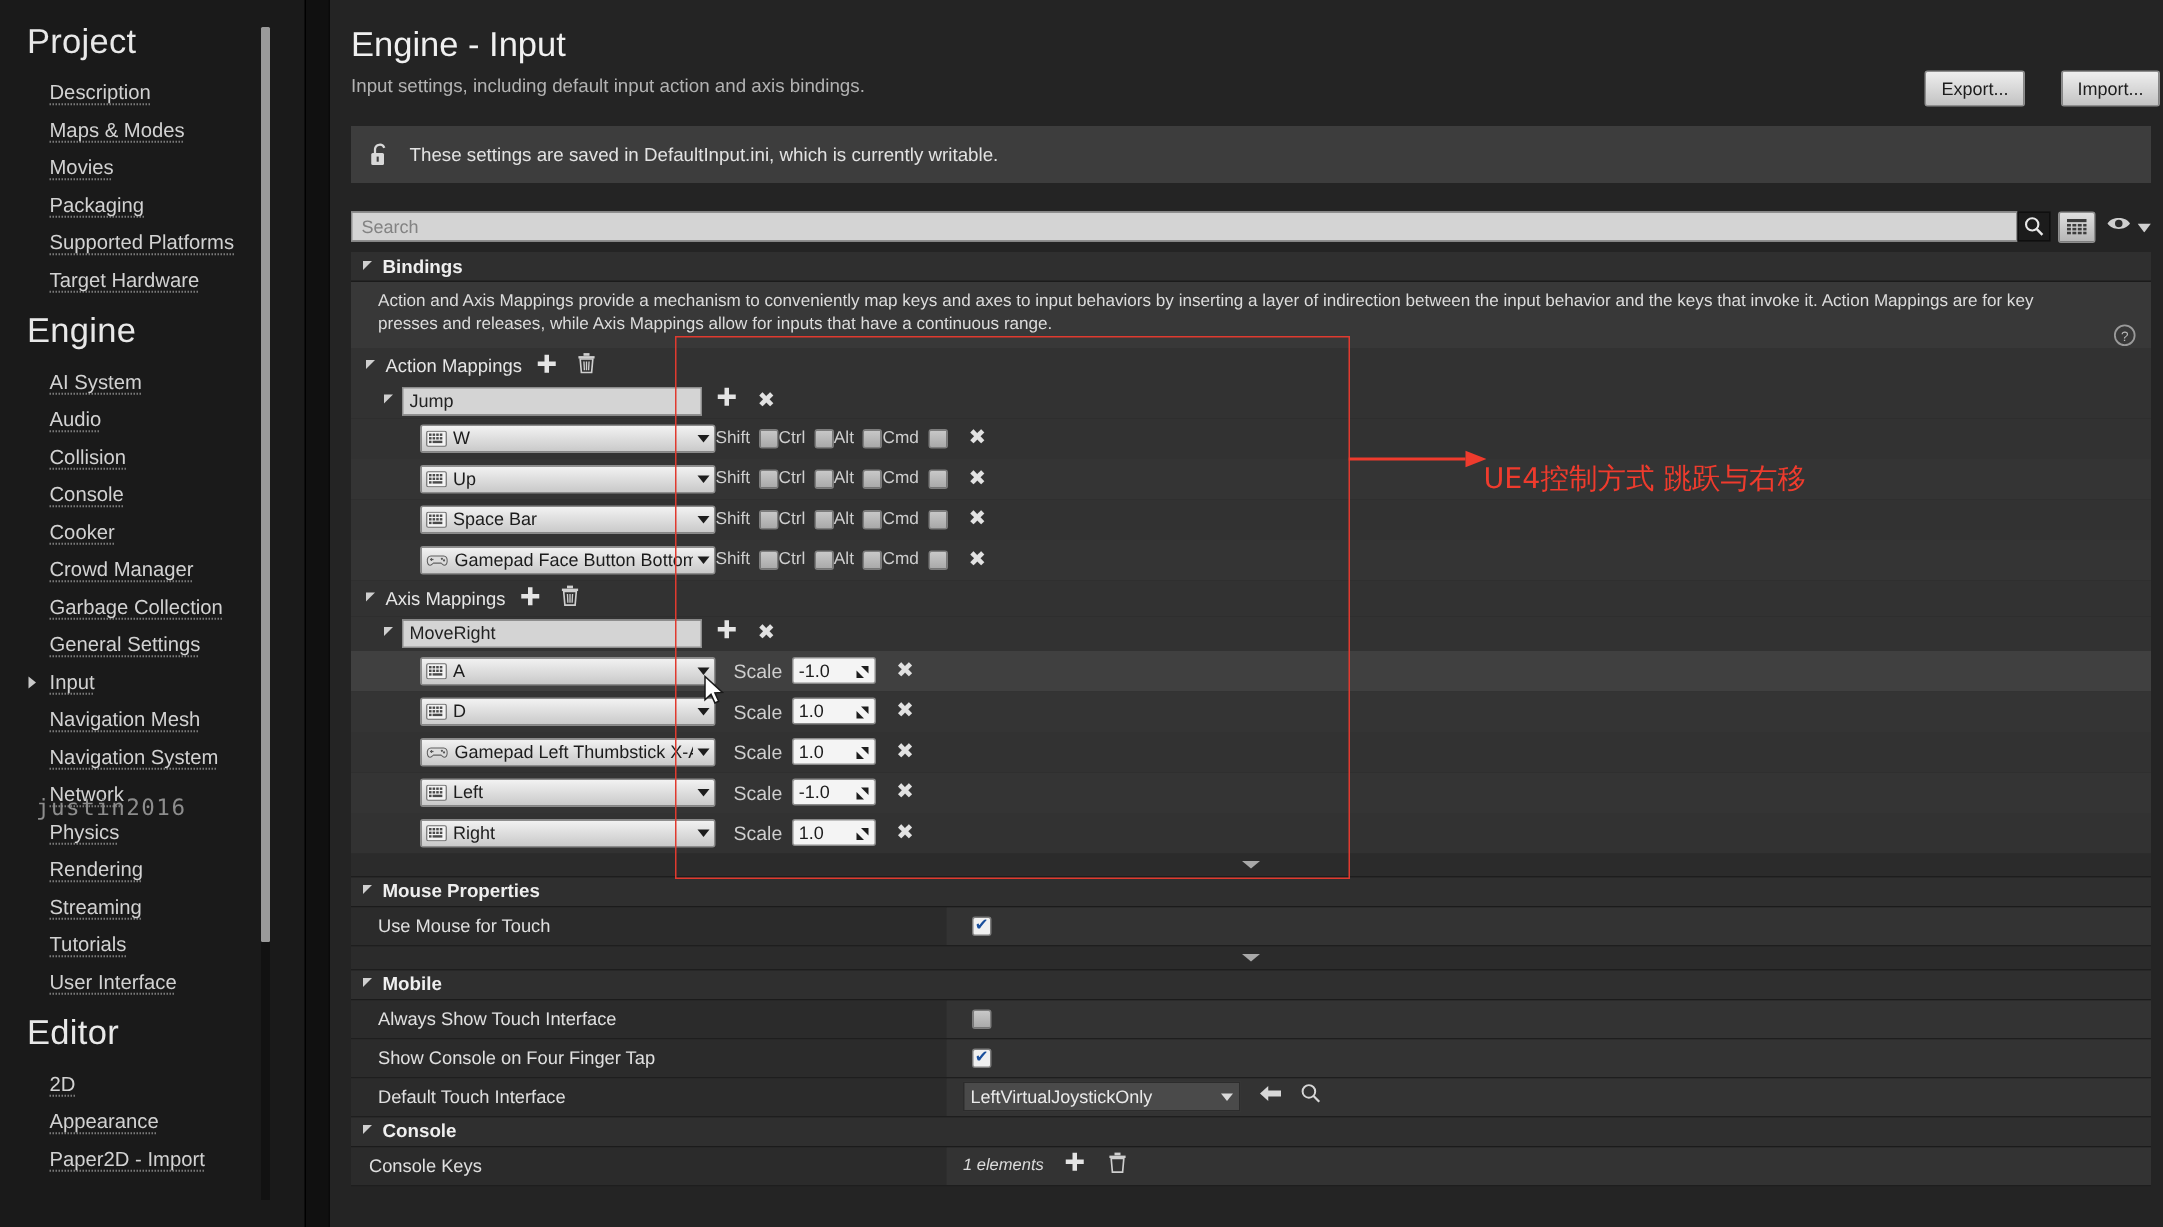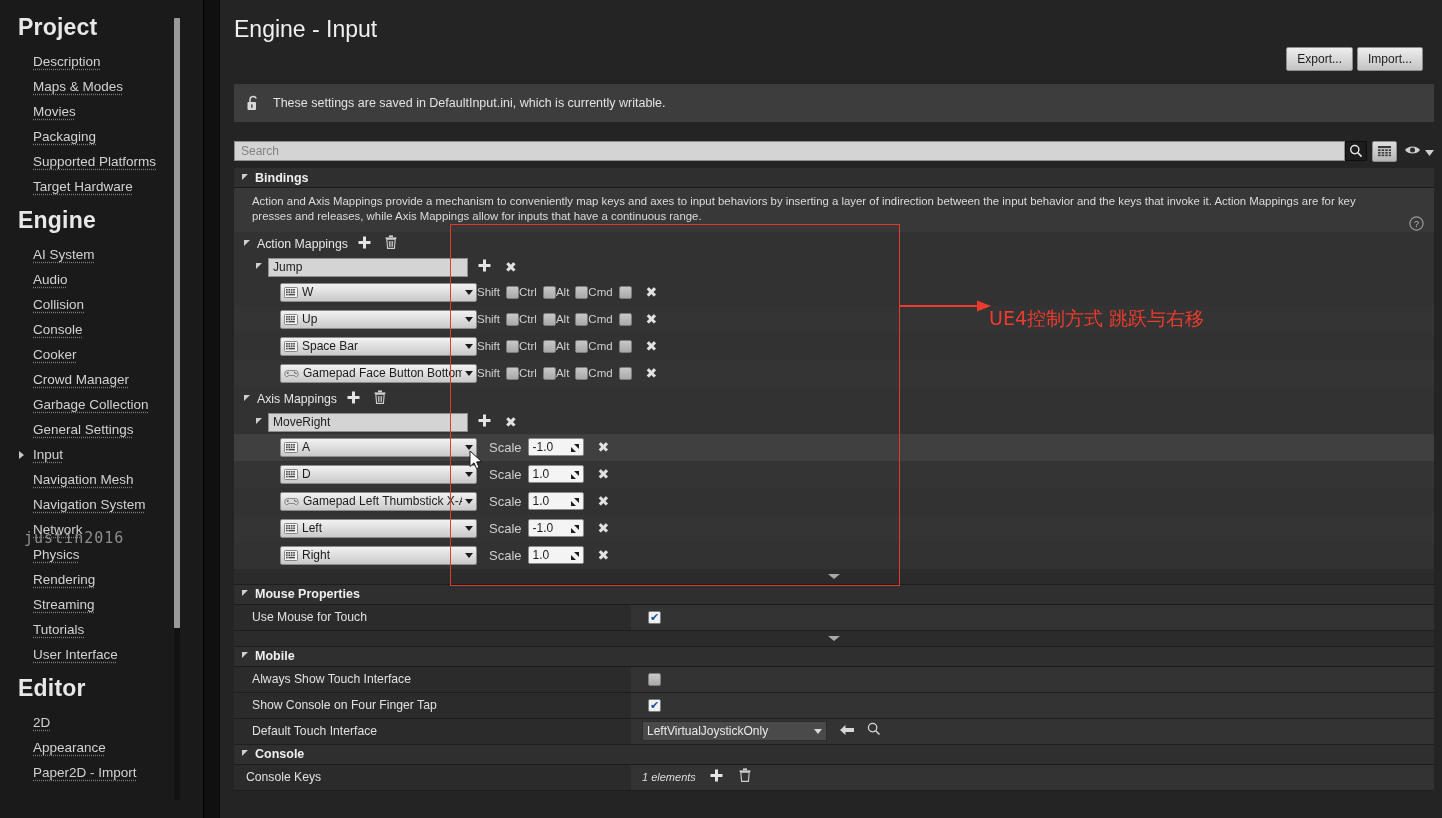--- a/index.html
+++ b/index.html
@@ -15,21 +15,21 @@
   
   #sidebar{
     position:relative;
     width:204px; height:818px;
     background:#1a1a1a;
     padding-top:6px;
     overflow:hidden;
     flex:0 0 204px;
   }
   .side-group-title{
-    font-size:23px; color:#e8e8e8; font-weight:700;
+    font-size:23px; color:#e8e8e8; font-weight:400;
     padding:8px 0 8px 18px; letter-spacing:.2px;
   }
   .side-item{
     position:relative;
     font-size:13.5px; color:#d2d2d2;
     padding:5px 0 5px 33px;
     text-decoration:underline;
     text-decoration-style:dotted;
     text-decoration-color:#7a7a7a;
     text-underline-offset:3px;
@@ -75,22 +75,22 @@
   }
   #page-title{
     font-size:23px; color:#f0f0f0; font-weight:400;
     padding:16px 0 0 14px;
   }
   #page-sub{
     font-size:12.5px; color:#b2b2b2;
     padding:7px 0 0 14px;
   }
   #hdr-buttons{
-    position:absolute; right:19px; top:47px;
-    display:flex; gap:4px;
+    position:absolute; right:2px; top:47px;
+    display:flex; gap:24px;
   }
   .ue-btn{
     font-size:12px; color:#1d1d1d;
     background:linear-gradient(#eeeeee,#c3c3c3);
     border:1px solid #8d8d8d; border-radius:2px;
     padding:4px 10px; cursor:pointer;
     font-family:"Liberation Sans", sans-serif;
   }
 
   #notice{
@@ -353,20 +353,21 @@
     <div id="side-scroll-track"></div>
     <div id="side-scroll-thumb"></div>
     <div id="watermark">justin2016</div>
     <div id="side-divider"></div>
   </div>
   <div id="sidebar-gap"></div>
 
   <div id="main">
 
     <div id="page-title">Engine - Input</div>
+    <div id="page-sub">Input settings, including default input action and axis bindings.</div>
 
     <div id="hdr-buttons">
       <button class="ue-btn">Export...</button>
       <button class="ue-btn">Import...</button>
     </div>
 
     <div id="notice">
       <span class="lock-ic">
         <svg width="15" height="17" viewBox="0 0 15 17">
           <path d="M4 7 V4.4 A3.2 3.2 0 0 1 10.2 3.6" fill="none" stroke="#d8d8d8" stroke-width="1.5"></path>

